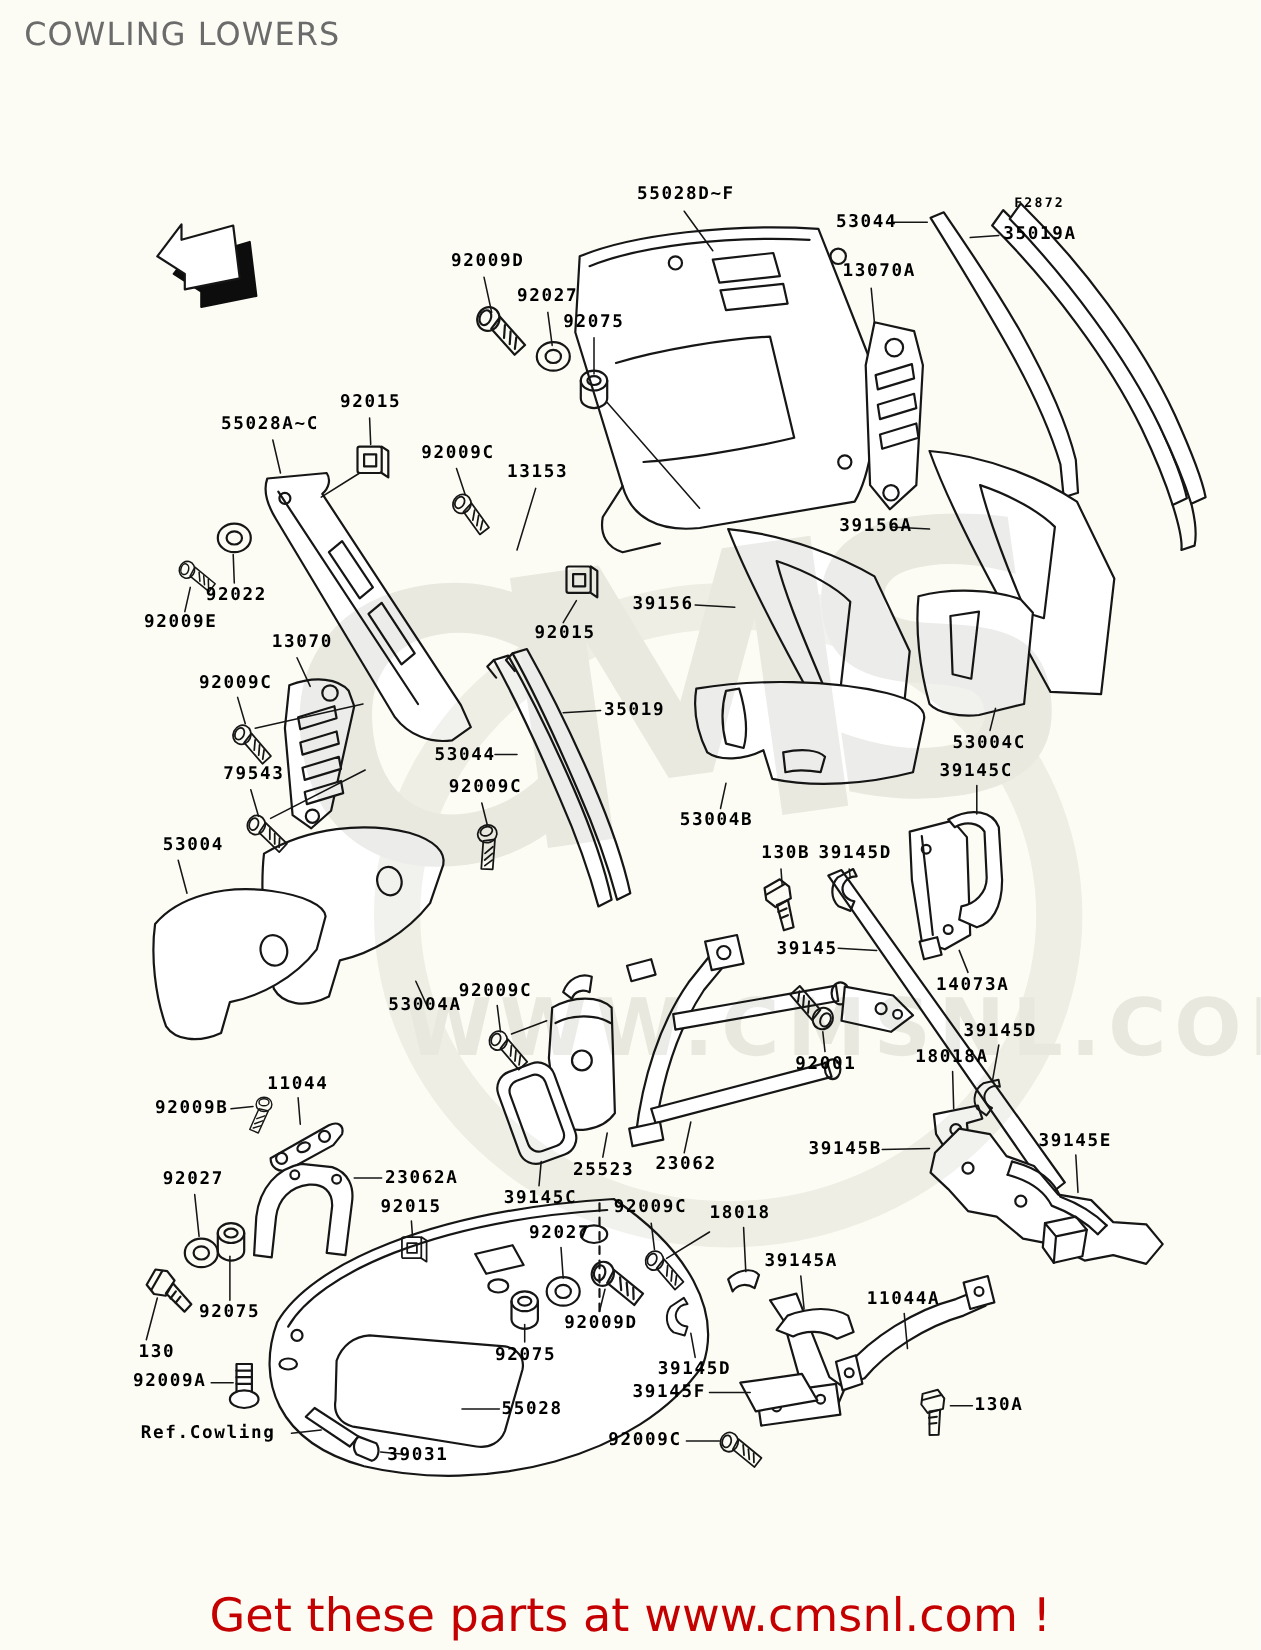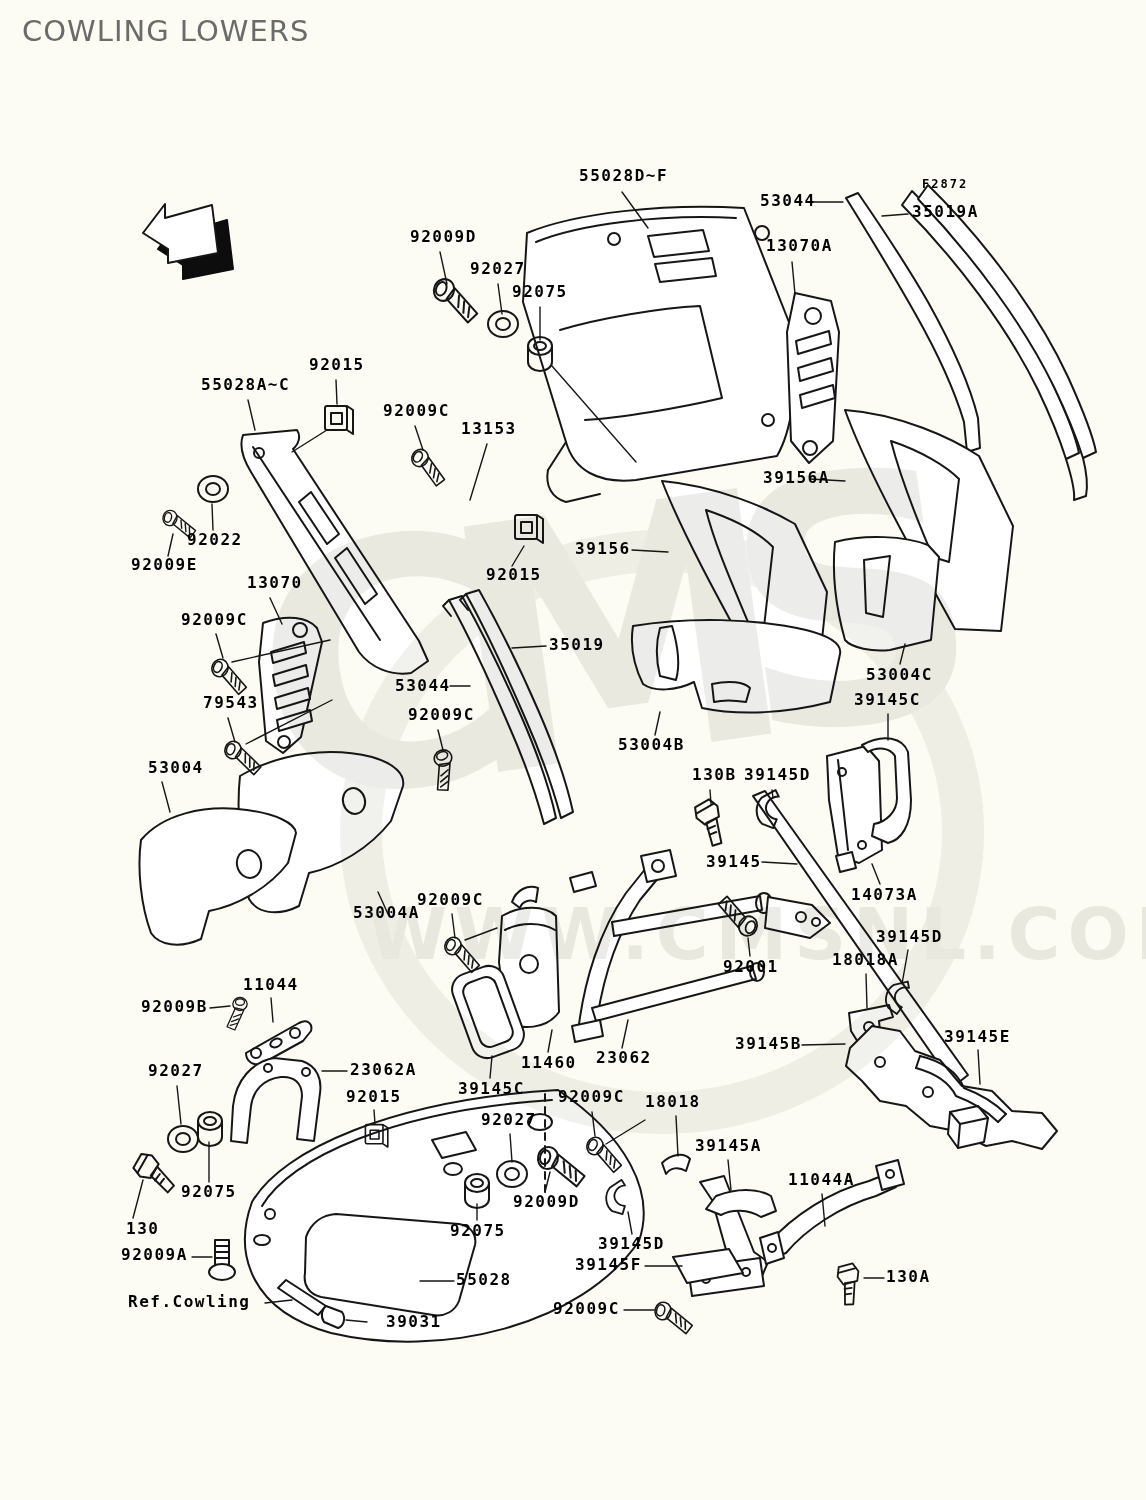--- a/index.html
+++ b/index.html
@@ -408,34 +408,35 @@
   <div class="plbl" style="left:723px;top:959px">92001</div>
   <div class="plbl" style="left:876px;top:929px">39145D</div>
   <div class="plbl" style="left:832px;top:952px">18018A</div>
   <div class="plbl" style="left:243px;top:977px">11044</div>
   <div class="plbl" style="left:141px;top:999px">92009B</div>
   <div class="plbl" style="left:735px;top:1036px">39145B</div>
   <div class="plbl" style="left:944px;top:1029px">39145E</div>
   <div class="plbl" style="left:148px;top:1063px">92027</div>
   <div class="plbl" style="left:350px;top:1062px">23062A</div>
   <div class="plbl" style="left:346px;top:1089px">92015</div>
-  <div class="plbl" style="left:521px;top:1055px">11460</div>
+  <div class="plbl" style="left:521px;top:1055px">25523</div>
   <div class="plbl" style="left:596px;top:1050px">23062</div>
   <div class="plbl" style="left:458px;top:1081px">39145C</div>
   <div class="plbl" style="left:558px;top:1089px">92009C</div>
   <div class="plbl" style="left:645px;top:1094px">18018</div>
   <div class="plbl" style="left:481px;top:1112px">92027</div>
   <div class="plbl" style="left:695px;top:1138px">39145A</div>
   <div class="plbl" style="left:788px;top:1172px">11044A</div>
   <div class="plbl" style="left:181px;top:1184px">92075</div>
   <div class="plbl" style="left:513px;top:1194px">92009D</div>
   <div class="plbl" style="left:126px;top:1221px">130</div>
   <div class="plbl" style="left:450px;top:1223px">92075</div>
   <div class="plbl" style="left:121px;top:1247px">92009A</div>
   <div class="plbl" style="left:598px;top:1236px">39145D</div>
   <div class="plbl" style="left:575px;top:1257px">39145F</div>
   <div class="plbl" style="left:456px;top:1272px">55028</div>
   <div class="plbl" style="left:886px;top:1269px">130A</div>
   <div class="plbl" style="left:128px;top:1294px">Ref.Cowling</div>
-  <div class="plbl" style="left:386px;top:1314px">39031</div>
+  <div class="plbl" style="left:352px;top:1314px">39031</div>
   <div class="plbl" style="left:553px;top:1301px">92009C</div>
 
+  <div class="footer">Get these parts at www.cmsnl.com !</div>
 </div>
 
 </body></html>

